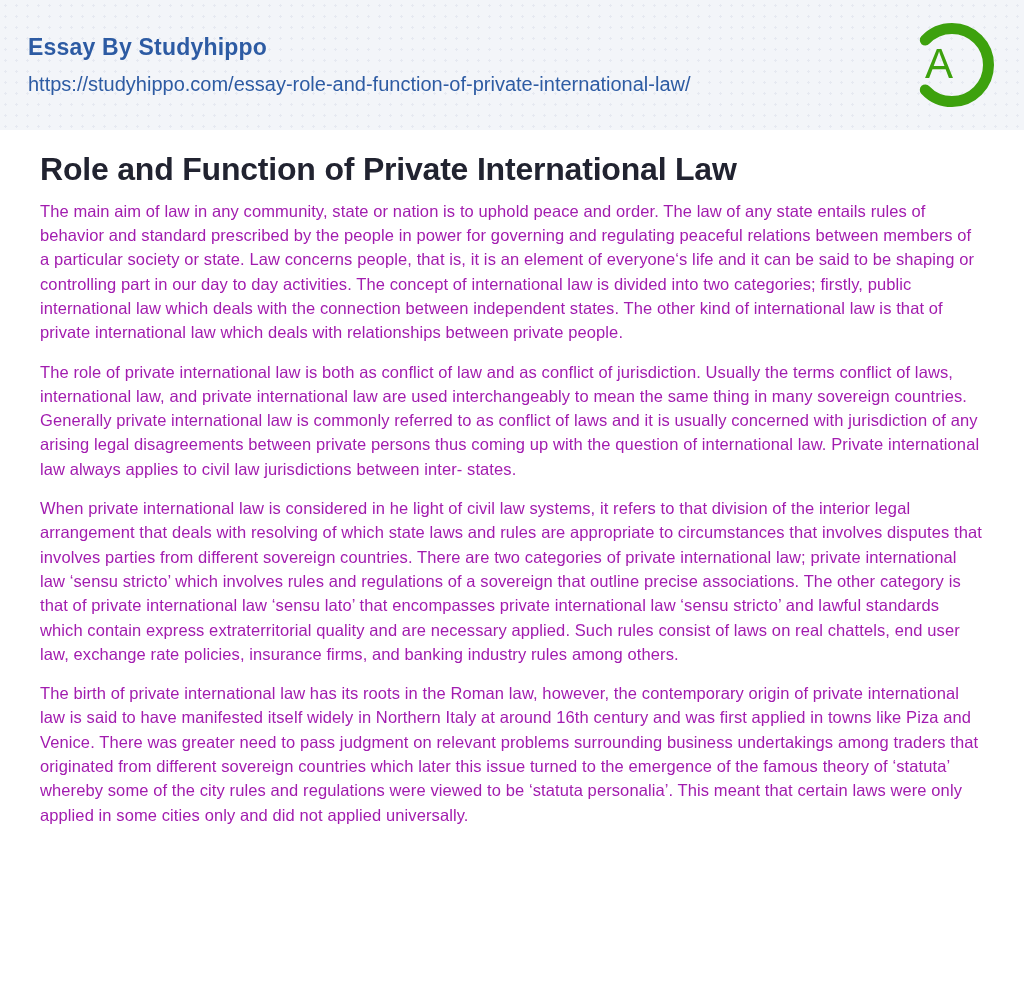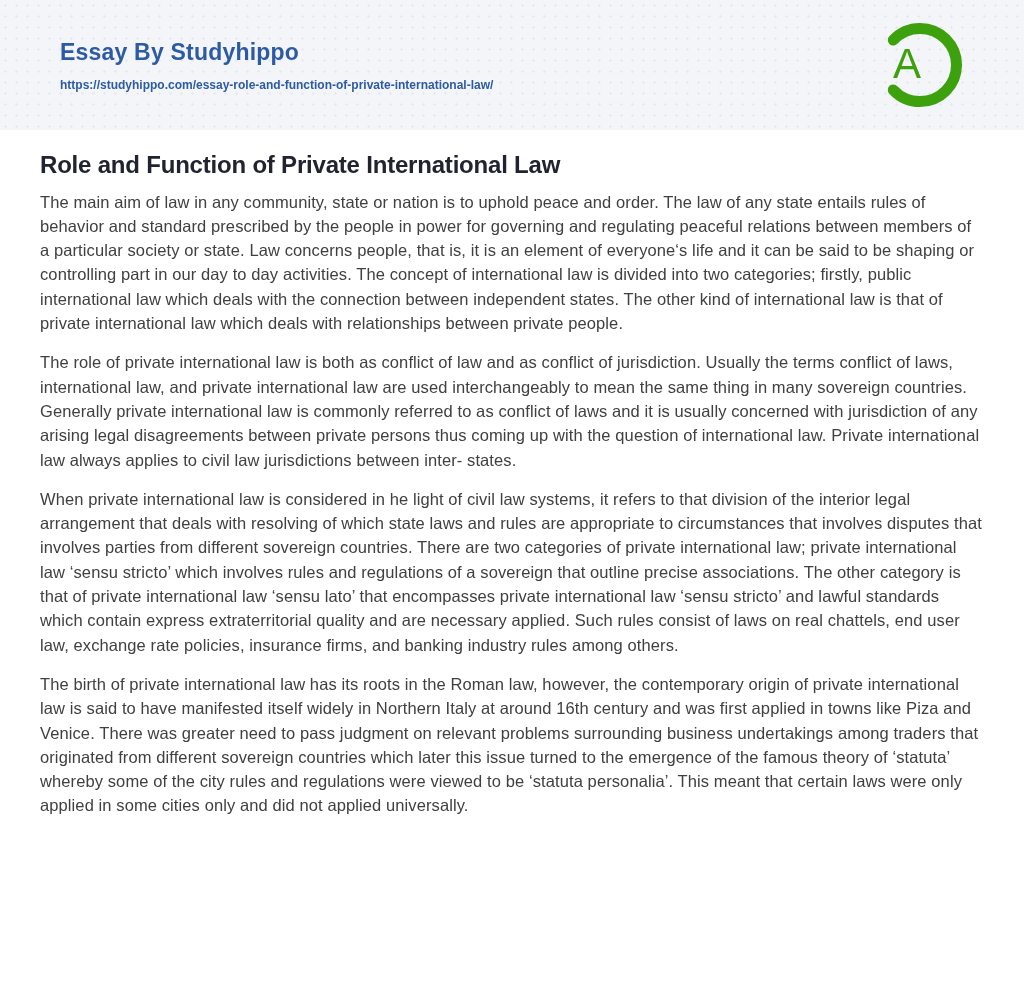--- a/index.html
+++ b/index.html
@@ -15,32 +15,32 @@
   
   .page-header {
     width: 1024px;
     height: 130px;
     background-color: #f3f5f9;
     background-image: radial-gradient(circle, #e6e9f1 1px, transparent 1.2px);
     background-size: 11px 11px;
     display: flex;
     align-items: center;
     justify-content: space-between;
-    padding: 0 60px;
+    padding: 0 28px;
   }
   .header-text { display: flex; flex-direction: column; gap: 12px; }
   .site-title {
     font-size: 23px;
     font-weight: 700;
     color: #2d5ba3;
     letter-spacing: 0.2px;
   }
   .source-url {
-    font-size: 12px;
-    font-weight: 700;
+    font-size: 20px;
+    font-weight: 400;
     color: #2d5ba3;
     text-decoration: none;
     cursor: pointer;
   }
 
   
   .logo {
     position: relative;
     width: 90px;
     height: 90px;
@@ -59,31 +59,31 @@
     color: #3da10d;
     line-height: 1;
   }
 
   
   .essay {
     padding: 0 40px;
   }
   .essay-title {
     margin: 21px 0 11px 0;
-    font-size: 24px;
+    font-size: 32px;
     font-weight: 700;
     color: #212330;
     letter-spacing: -0.2px;
     line-height: 1.15;
   }
   .para {
     margin: 0 0 15px 0;
     font-size: 16.5px;
     line-height: 24.3px;
-    color: #404040;
+    color: #a21caf;
     letter-spacing: 0.1px;
   }
 </style>
 </head>
 <body>
 
 <header class="page-header">
   <div class="header-text">
     <div class="site-title">Essay By Studyhippo</div>
     <a class="source-url">https://studyhippo.com/essay-role-and-function-of-private-international-law/</a>

